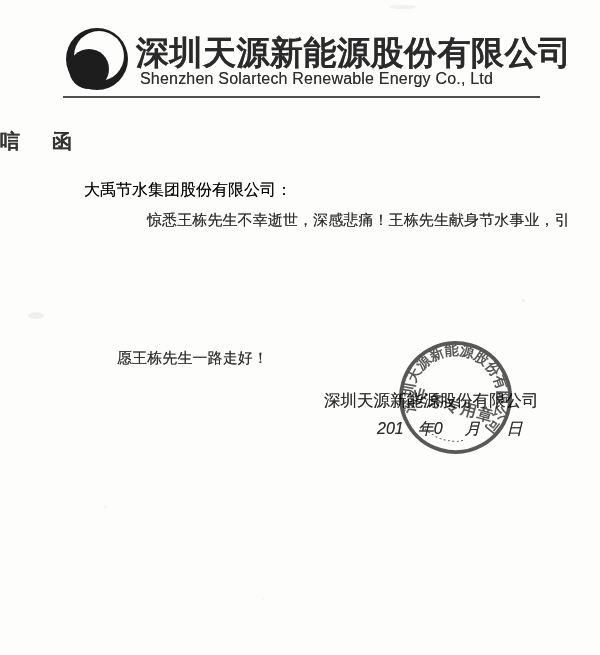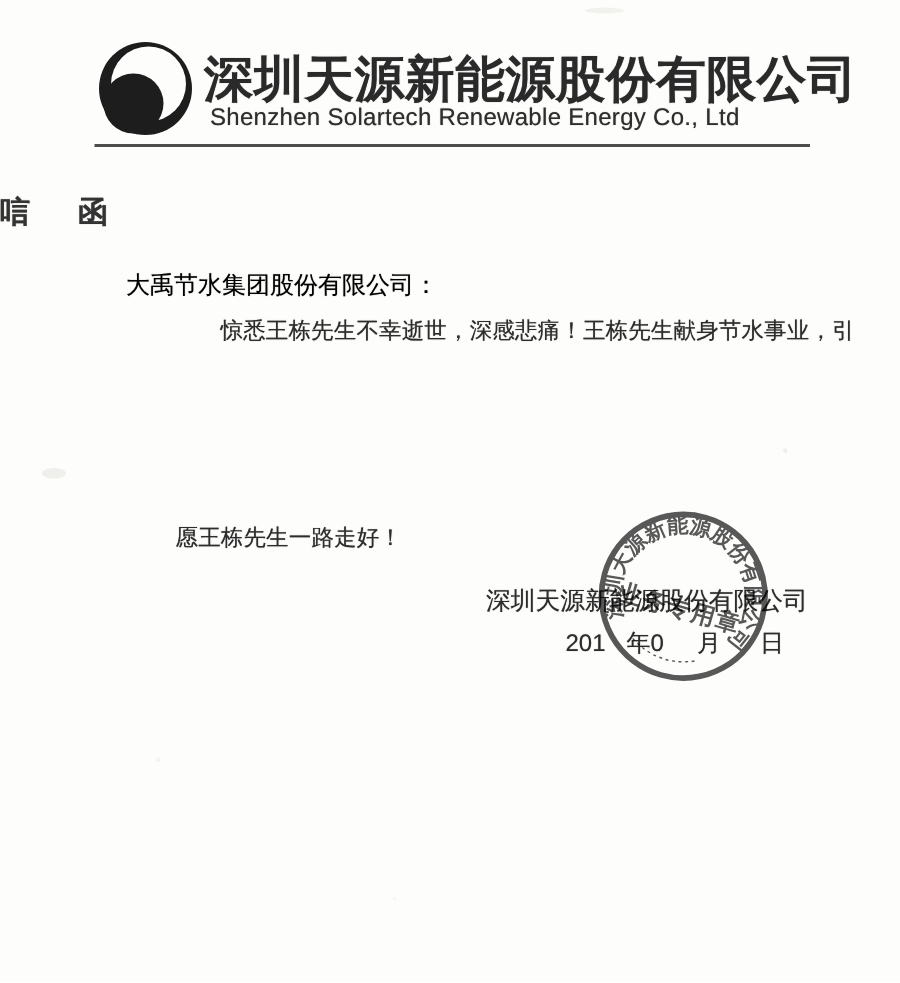--- a/index.html
+++ b/index.html
@@ -43,21 +43,21 @@
           color: #2c2c2c; white-space: nowrap; }
   .l1 { left: 115px; top: 211px; margin-left: 32px; }
   .l2 { left: 84px;  top: 244px; }
   .l3 { left: 117px; top: 277px; }
   .l4 { left: 117px; top: 309px; margin-top: 40px; }
 
   .signature { position: absolute; left: 324px; top: 390px;
           font-size: 16.5px; color: #2c2c2c; white-space: nowrap; }
   .dateline { position: absolute; left: 377px; top: 419px;
           font-size: 16px; color: #2c2c2c; white-space: nowrap; }
-  .dateline span { display: inline-block; }
+  .dateline span { display: inline-block; font-style: italic; }
   .dp2 { margin-left: 14px; text-align: right; }
   .dp3 { margin-left: 22px; }
   .dp4 { margin-left: 26px; }
 
   
   .seal { position: absolute; left: 374px; top: 316px; width: 163px; height: 163px;
           mix-blend-mode: multiply; opacity: 0.82; }
   .seal text { font-family: "Liberation Sans", sans-serif; fill: #343434; }
 
   

